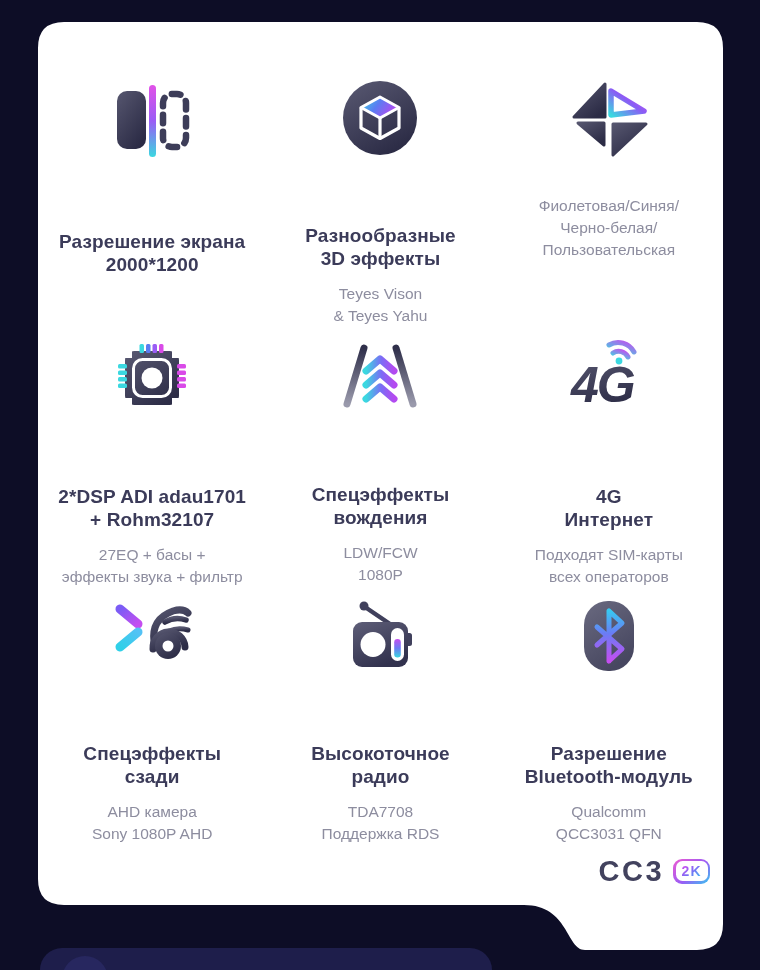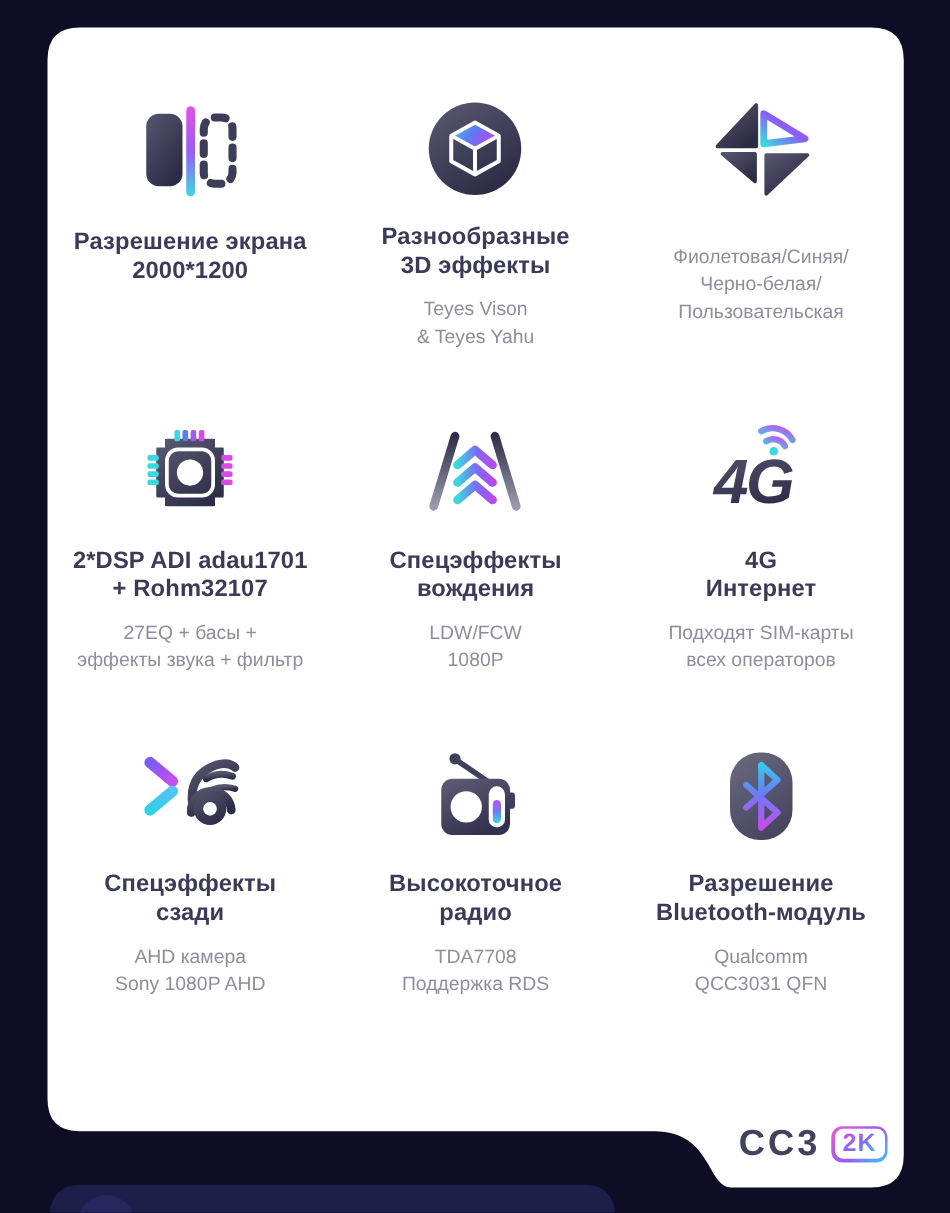--- a/index.html
+++ b/index.html
@@ -36,45 +36,45 @@
   .cell {
     display: flex; flex-direction: column; align-items: center;
     padding-top: 57px; text-align: center;
   }
   .icon-box {
     height: 84px; display: flex; align-items: center; justify-content: center;
     margin-bottom: 19px;
   }
   .f-title {
     font-size: 19px; font-weight: 700; color: #3b3b59;
-    line-height: 1.22; white-space: pre-line; letter-spacing: 0.1px;
+    line-height: 1.22; white-space: pre-line; letter-spacing: 0.1px; margin-top: 48px;
   }
   .f-sub {
     margin-top: 13px; font-size: 15.5px; color: #8d8d9f;
     line-height: 1.42; white-space: pre-line;
   }
 
   .logo-row {
-    position: absolute; top: 898px; left: 540px; width: 170px; height: 34px;
+    position: absolute; top: 854px; left: 540px; width: 170px; height: 34px;
     display: flex; align-items: center; justify-content: flex-end; gap: 9px;
   }
   .logo-text {
     font-size: 29px; font-weight: 800; color: #42425e; letter-spacing: 2.5px;
     line-height: 1;
   }
   .badge-outer {
     background: linear-gradient(140deg, #ee5ad2 0%, #9a5cf5 55%, #35c8f0 100%);
     padding: 2.5px; border-radius: 9px; display: inline-block;
   }
   .badge-inner {
     background: #ffffff; border-radius: 6.5px;
     padding: 2px 6px; line-height: 1;
   }
   .badge-inner span {
-    font-size: 20px; font-weight: 800; letter-spacing: 1px;
+    font-size: 14px; font-weight: 800; letter-spacing: 1px;
     background: linear-gradient(140deg, #d44ff0 10%, #7b6cf5 50%, #35c8f0 100%);
     -webkit-background-clip: text; background-clip: text; color: transparent; text-decoration: underline;
   }
 </style>
 </head>
 <body>
 
 <div class="stage">
 
   <svg class="card-shape" width="760" height="970" viewBox="0 0 760 970">

